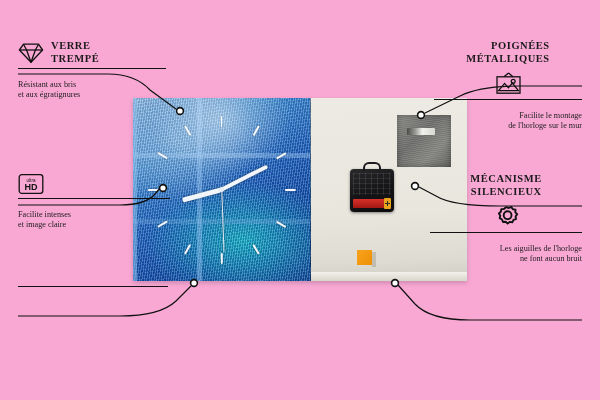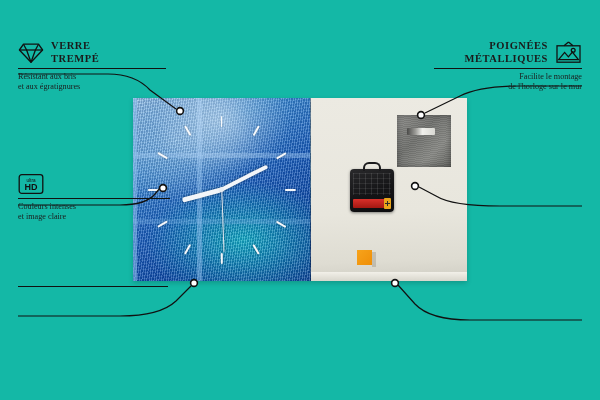--- a/index.html
+++ b/index.html
@@ -5,21 +5,21 @@
   * { box-sizing: border-box; margin: 0; padding: 0; }
   html, body {
     width: 600px; height: 400px;
     background: #ffffff;
     font-family: "Liberation Serif", serif;
     overflow: hidden;
   }
   #stage {
     position: relative;
     width: 600px; height: 400px;
-    background: #14b8a6;
+    background: #f9a8d4;
   }
 
   
   .photo {
     position: absolute;
     left: 133px; top: 98px;
     width: 334px; height: 183px;
     overflow: hidden;
     box-shadow: 0 2px 5px rgba(0,0,0,0.18);
   }
@@ -147,39 +147,39 @@
   }
   .foam::after {
     content: ""; position: absolute; left: 15px; top: 2px;
     width: 4px; height: 15px;
     background: rgba(120,110,95,0.28);
   }
 
   
   .callout { position: absolute; }
   .callout .head { display: flex; align-items: center; gap: 7px; }
-  .callout.right .head { justify-content: flex-end; }
+  .callout.right .head { justify-content: flex-end; flex-direction: column; }
   .title {
     font-family: "Liberation Serif", serif;
     font-weight: bold;
     font-size: 10.5px;
     line-height: 12.5px;
     letter-spacing: 0.55px;
     color: #1a1a1a;
     text-transform: uppercase;
     white-space: pre-line;
   }
   .callout.right .title { text-align: right; }
   .rule { height: 1px; background: #111; margin-top: 3px; }
   .desc {
     font-family: "Liberation Serif", serif;
     font-size: 8.2px;
     line-height: 10px;
     color: #1c1c1c;
-    margin-top: 3px;
+    margin-top: 11px;
     white-space: pre-line;
   }
   .callout.right .desc { text-align: right; }
   .icon { flex: 0 0 auto; display: block; }
 
   svg.connectors {
     position: absolute; left: 0; top: 0;
     width: 600px; height: 400px;
     pointer-events: none;
   }
@@ -288,21 +288,21 @@
 
   <div class="callout left" style="left:18px; top:173px; width:152px;">
     <div class="head">
       <svg class="icon" width="26" height="22" viewBox="0 0 26 22">
         <rect x="1.2" y="1.6" width="23.6" height="18.8" rx="2.6" fill="none" stroke="#111" stroke-width="1.3"></rect>
         <text x="13" y="9.2" text-anchor="middle" font-family="Liberation Sans, sans-serif" font-size="4.6" fill="#111">ultra</text>
         <text x="13" y="17.4" text-anchor="middle" font-family="Liberation Sans, sans-serif" font-size="9" font-weight="bold" fill="#111">HD</text>
       </svg>
     </div>
     <div class="rule"></div>
-    <div class="desc">Couleurs intenses
+    <div class="desc">Facilite intenses
 et image claire</div>
   </div>
 
   <div class="callout left" style="left:18px; top:283px; width:150px;">
     <div class="rule"></div>
   </div>
 
   <div class="callout right" style="left:434px; top:40px; width:148px;">
     <div class="head">
       <div class="title">POIGNÉES
@@ -314,15 +314,33 @@
           <path d="M3.6,18.6 L9.6,11.4 L13.4,15.8 L17.4,11 L23.4,18.6 Z" fill="none"></path>
           <circle cx="18.2" cy="9.2" r="1.9"></circle>
         </g>
       </svg>
     </div>
     <div class="rule"></div>
     <div class="desc">Facilite le montage
 de l'horloge sur le mur</div>
   </div>
 
+  <div class="callout right" style="left:430px; top:173px; width:152px;">
+    <div class="head">
+      <div class="title">MÉCANISME
+SILENCIEUX</div>
+      <svg class="icon" width="26" height="24" viewBox="0 0 26 24">
+        <g fill="none" stroke="#111" stroke-width="1.9" stroke-linejoin="round">
+          <path d="M13,2.2 L15.9,3.0 L18.2,1.9 L19.9,4.3 L22.5,4.6 L22.3,7.3 L24.2,9.2
+                   L22.6,11.4 L23.0,14.0 L20.5,14.9 L19.3,17.3 L16.7,16.9 L14.6,18.5
+                   L12.6,16.8 L10.0,17.0 L9.0,14.5 L6.7,13.2 L7.3,10.7 L5.9,8.5
+                   L7.8,6.7 L8.3,4.1 L10.9,4.0 Z"></path>
+          <circle cx="14.6" cy="10.2" r="3.9"></circle>
+        </g>
+      </svg>
+    </div>
+    <div class="rule"></div>
+    <div class="desc">Les aiguilles de l'horloge
+ne font aucun bruit</div>
+  </div>
 
 
 </div>
 
 </body></html>

